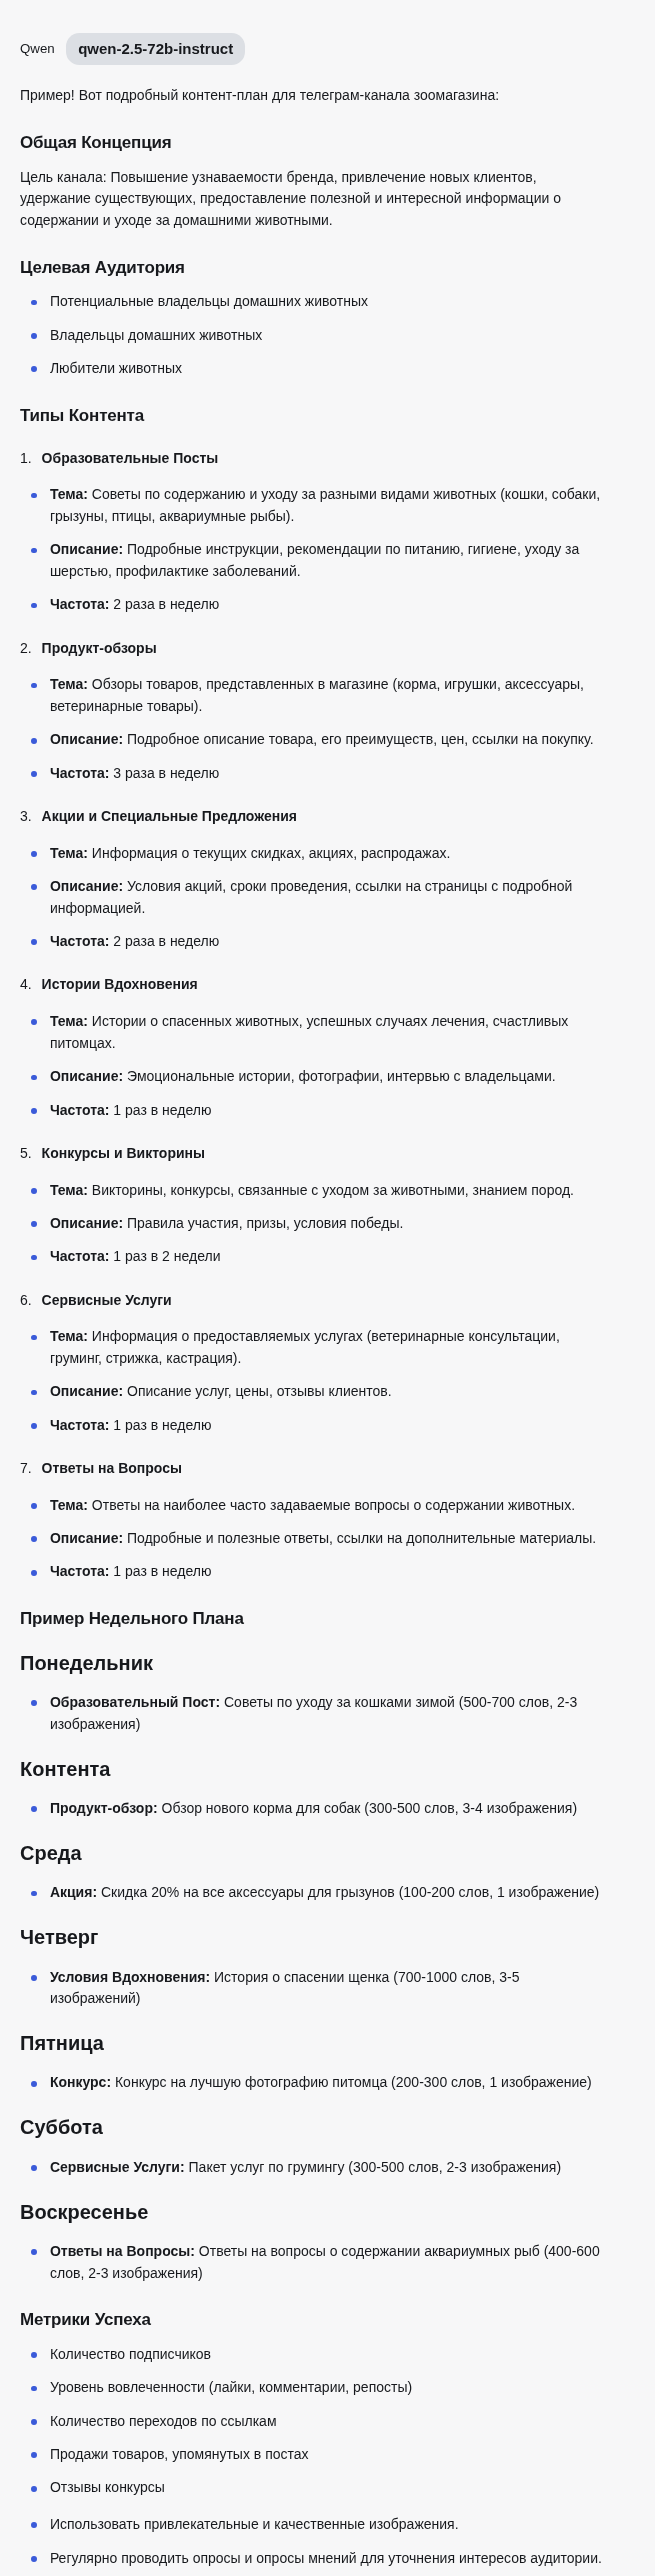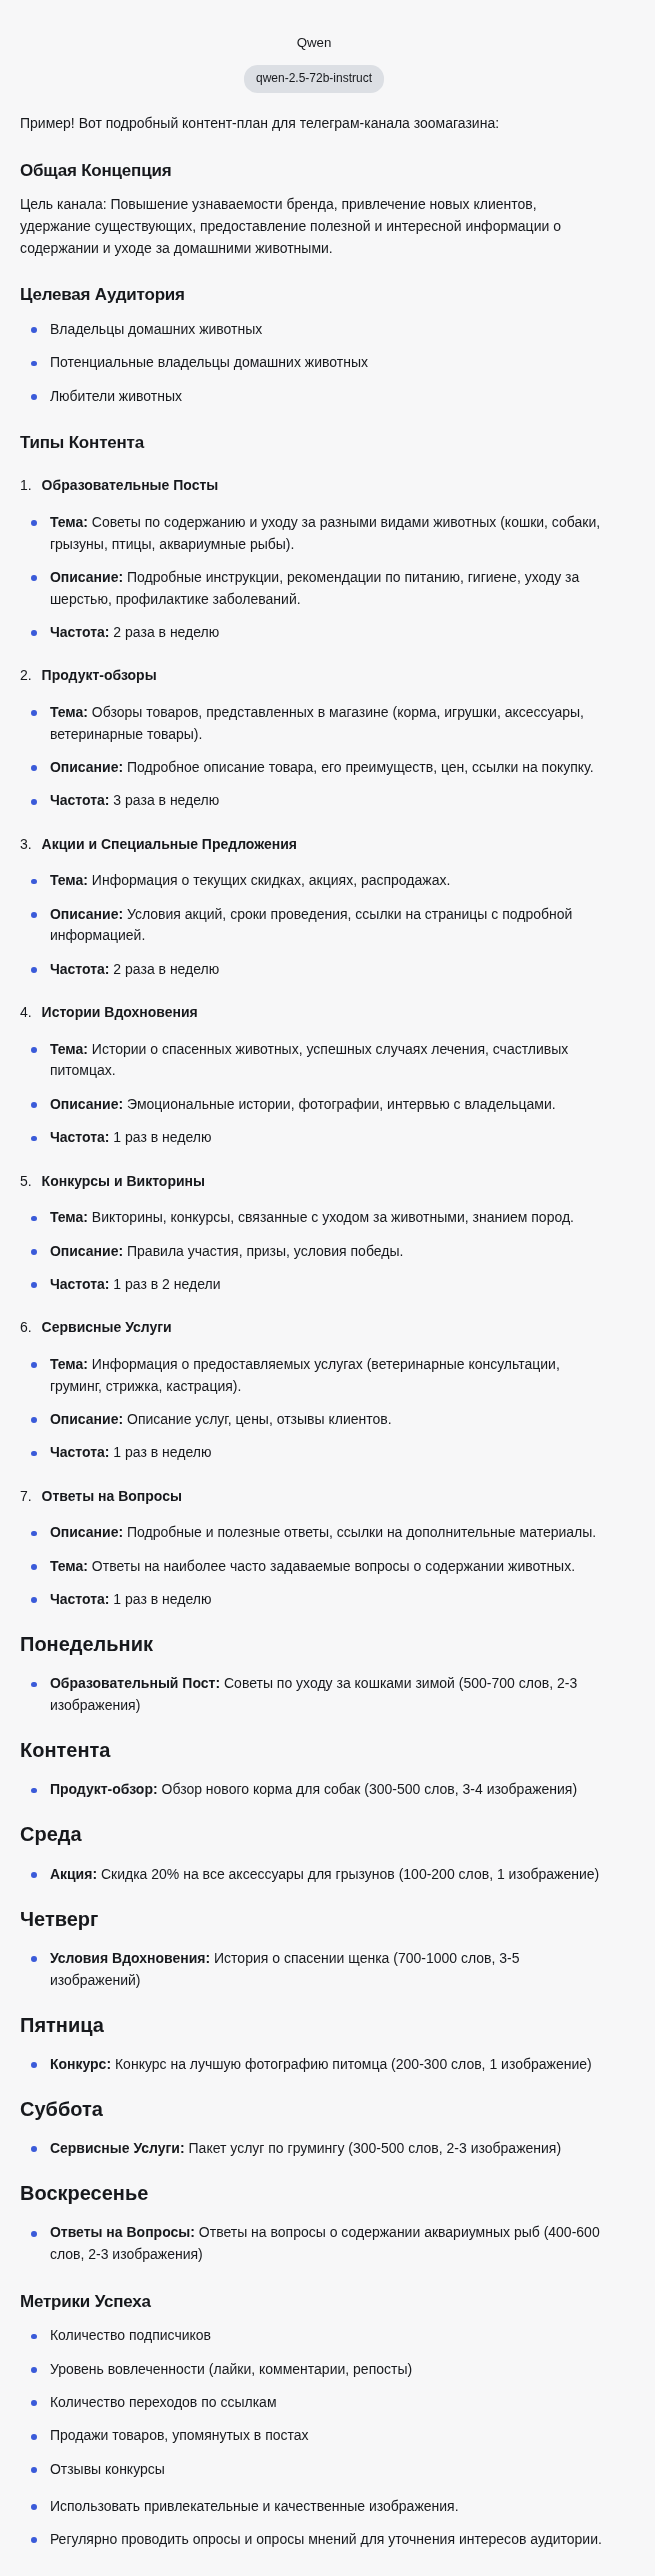--- a/index.html
+++ b/index.html
@@ -23,32 +23,31 @@
     width:656px;
     min-height:2576px;
     padding:33px 48px 40px 20px;
   }
   
   .msg-header{
     display:flex;
     align-items:center;
     gap:11.7px;
     margin:0 0 20px 0;
-    flex-direction:column;
   }
   .provider{
     font-size:13.3px;
     color:var(--text);
   }
   .model-badge{
     background:var(--badge-bg);
     border-radius:13.3px;
     padding:4.2px 11.7px 5px;
-    font-weight:400;
-    font-size:12px;
+    font-weight:700;
+    font-size:15px;
     color:var(--text);
     white-space:nowrap;
   }
   
   p{margin:10px 0 15px;}
   h2{
     font-size:17px;
     font-weight:700;
     line-height:1.25;
     margin:25px 0 13.3px;
@@ -99,25 +98,25 @@
     <span class="model-badge" data-name="model-badge">qwen-2.5-72b-instruct</span>
   </div>
   <p data-name="intro-text">Пример! Вот подробный контент-план для телеграм-канала зоомагазина:</p>
   <div data-name="message-body">
       <h2 data-name="section-heading">Общая Концепция</h2>
       <p data-name="paragraph">Цель канала: Повышение узнаваемости бренда, привлечение новых клиентов, удержание существующих, предоставление полезной и интересной информации о содержании и уходе за домашними животными.</p>
       <h2 data-name="section-heading">Целевая Аудитория</h2>
       <ul data-name="bullet-list">
         <li data-name="list-item">
           <span data-name="bullet-icon"></span>
+          <span data-name="list-item-text" class="li-text"><span data-name="list-item-body">Потенциальные владельцы домашних животных</span></span>
+        </li>
+        <li data-name="list-item">
+          <span data-name="bullet-icon"></span>
           <span data-name="list-item-text" class="li-text"><span data-name="list-item-body">Владельцы домашних животных</span></span>
-        </li>
-        <li data-name="list-item">
-          <span data-name="bullet-icon"></span>
-          <span data-name="list-item-text" class="li-text"><span data-name="list-item-body">Потенциальные владельцы домашних животных</span></span>
         </li>
         <li data-name="list-item">
           <span data-name="bullet-icon"></span>
           <span data-name="list-item-text" class="li-text"><span data-name="list-item-body">Любители животных</span></span>
         </li>
       </ul>
       <h2 data-name="section-heading">Типы Контента</h2>
       <div data-name="numbered-item" class="numbered-item">
         <span data-name="numbered-item-marker">1.</span>
         <strong data-name="numbered-item-title">Образовательные Посты</strong>
@@ -226,31 +225,32 @@
           <span data-name="list-item-text" class="li-text"><strong data-name="list-item-label">Частота:</strong><span data-name="list-item-body"> 1 раз в неделю</span></span>
         </li>
       </ul>
       <div data-name="numbered-item" class="numbered-item">
         <span data-name="numbered-item-marker">7.</span>
         <strong data-name="numbered-item-title">Ответы на Вопросы</strong>
       </div>
       <ul data-name="bullet-list">
         <li data-name="list-item">
           <span data-name="bullet-icon"></span>
+          <span data-name="list-item-text" class="li-text"><strong data-name="list-item-label">Тема:</strong><span data-name="list-item-body"> Ответы на наиболее часто задаваемые вопросы о содержании животных.</span></span>
+        </li>
+        <li data-name="list-item">
+          <span data-name="bullet-icon"></span>
           <span data-name="list-item-text" class="li-text"><strong data-name="list-item-label">Описание:</strong><span data-name="list-item-body"> Подробные и полезные ответы, ссылки на дополнительные материалы.</span></span>
         </li>
         <li data-name="list-item">
           <span data-name="bullet-icon"></span>
-          <span data-name="list-item-text" class="li-text"><strong data-name="list-item-label">Тема:</strong><span data-name="list-item-body"> Ответы на наиболее часто задаваемые вопросы о содержании животных.</span></span>
-        </li>
-        <li data-name="list-item">
-          <span data-name="bullet-icon"></span>
           <span data-name="list-item-text" class="li-text"><strong data-name="list-item-label">Частота:</strong><span data-name="list-item-body"> 1 раз в неделю</span></span>
         </li>
       </ul>
+      <h2 data-name="section-heading">Пример Недельного Плана</h2>
       <p data-name="day-heading" class="day-heading"><strong data-name="day-label">Понедельник</strong></p>
       <ul data-name="bullet-list">
         <li data-name="list-item">
           <span data-name="bullet-icon"></span>
           <span data-name="list-item-text" class="li-text"><strong data-name="list-item-label">Образовательный Пост:</strong><span data-name="list-item-body"> Советы по уходу за кошками зимой (500-700 слов, 2-3 изображения)</span></span>
         </li>
       </ul>
       <p data-name="day-heading" class="day-heading"><strong data-name="day-label">Контента</strong></p>
       <ul data-name="bullet-list">
         <li data-name="list-item">

